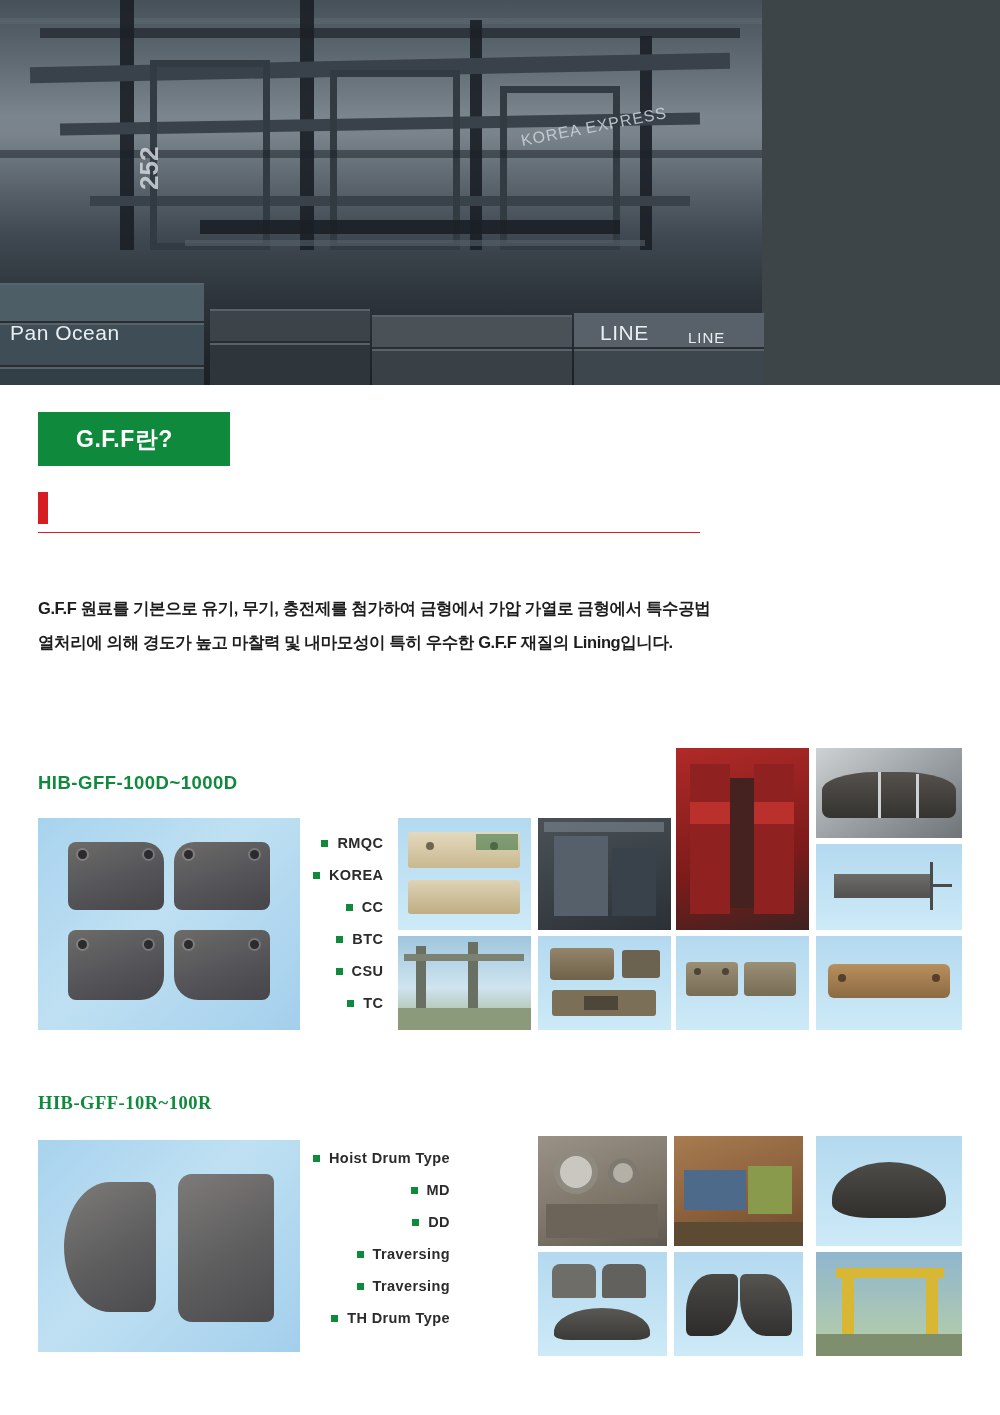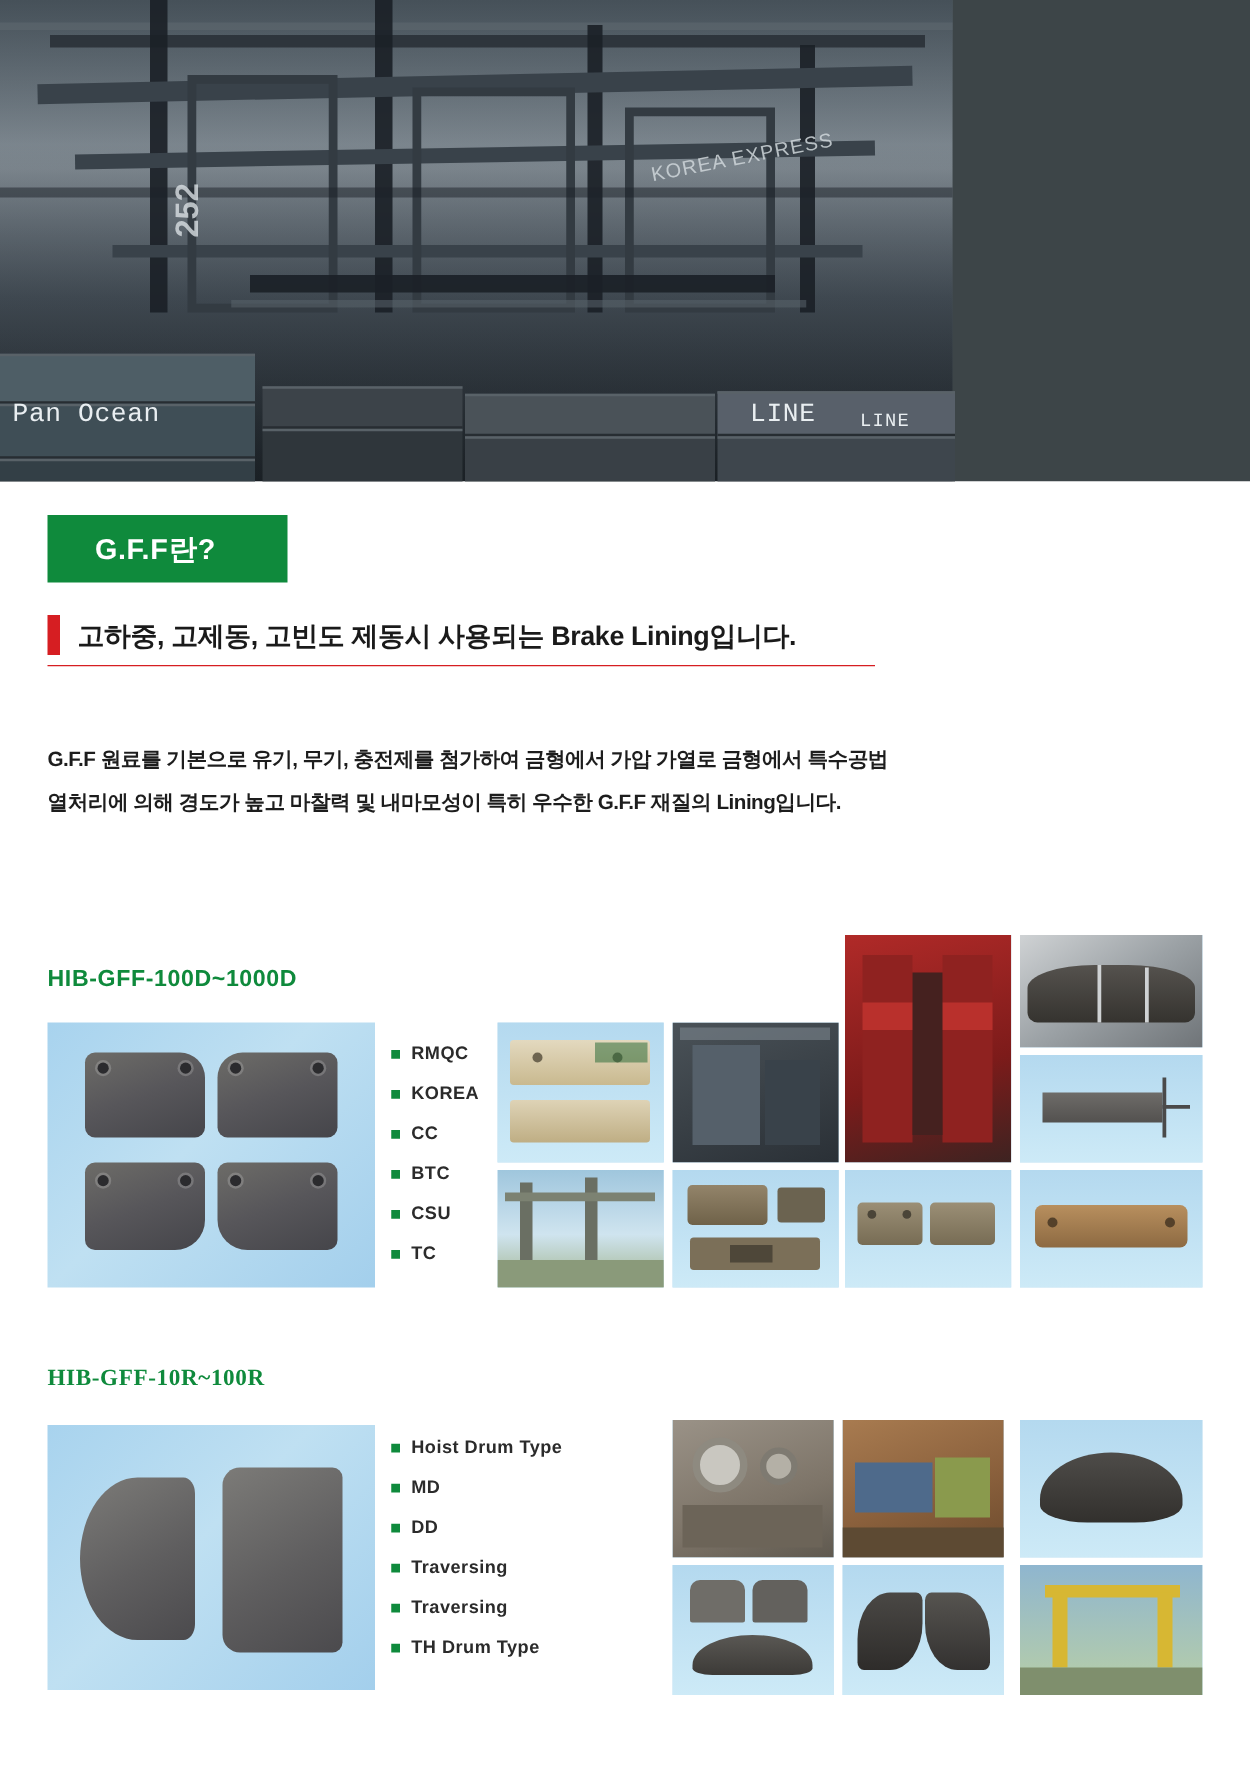--- a/index.html
+++ b/index.html
@@ -56,21 +56,21 @@
     position: absolute;
     background: #434b50;
     border-top: 2px solid #596268;
     border-bottom: 2px solid #272d32;
   }
   .cont-label {
     position: absolute;
     color: #e9eef1;
     font-size: 21px;
     letter-spacing: 0.5px;
-    font-family: Liberation Mono, monospace;
+    font-family: Liberation Sans, sans-serif;
   }
   .cont-label.small { font-size: 15px; letter-spacing: 1px; }
   .hero-right {
     position: absolute; left: 762px; top: 0;
     width: 238px; height: 385px;
     background:
       radial-gradient(circle at 60% 40%, rgba(90,98,104,0.55) 0%, rgba(20,24,28,0.9) 70%),
       linear-gradient(to bottom, #4b5257 0%, #23282c 60%, #14181b 100%);
     overflow: hidden;
   }
@@ -208,20 +208,21 @@
     color: #2b2b2b;
     letter-spacing: 0.4px;
   }
   .g1-list { left: 313px; top: 835px; }
   .g2-list { left: 313px; top: 1150px; }
   .feature-item {
     display: flex;
     align-items: center;
     gap: 9px;
     margin-bottom: 16px;
+    justify-content: flex-end;
   }
   .feature-item .bullet {
     width: 7px; height: 7px;
     background: #0f8a3c;
     flex: 0 0 auto;
   }
 
   
   .thumb {
     position: absolute;
@@ -311,21 +312,20 @@
     </div>
   </div>
 
 </div>
 
 <div class="title-tag">G.F.F란?</div>
 
 <div class="subhead-wrap">
   <div class="subhead-row">
     <div class="subhead-bar"></div>
-    <div class="subhead-text">고하중, 고제동, 고빈도 제동시 사용되는 Brake Lining입니다.</div>
   </div>
   <div class="subhead-rule"></div>
 </div>
 
 <div class="body-copy">G.F.F 원료를 기본으로 유기, 무기, 충전제를 첨가하여 금형에서 가압 가열로 금형에서 특수공법 열처리에 의해 경도가 높고 마찰력 및 내마모성이 특히 우수한 G.F.F 재질의 Lining입니다.</div>
 
 <div class="group-title g1-title">HIB-GFF-100D~1000D</div>
 
 <div class="main-photo g1-main">
   <div class="pad" style="left:30px;top:24px;width:96px;height:68px;border-radius:8px 20px 8px 8px;">

